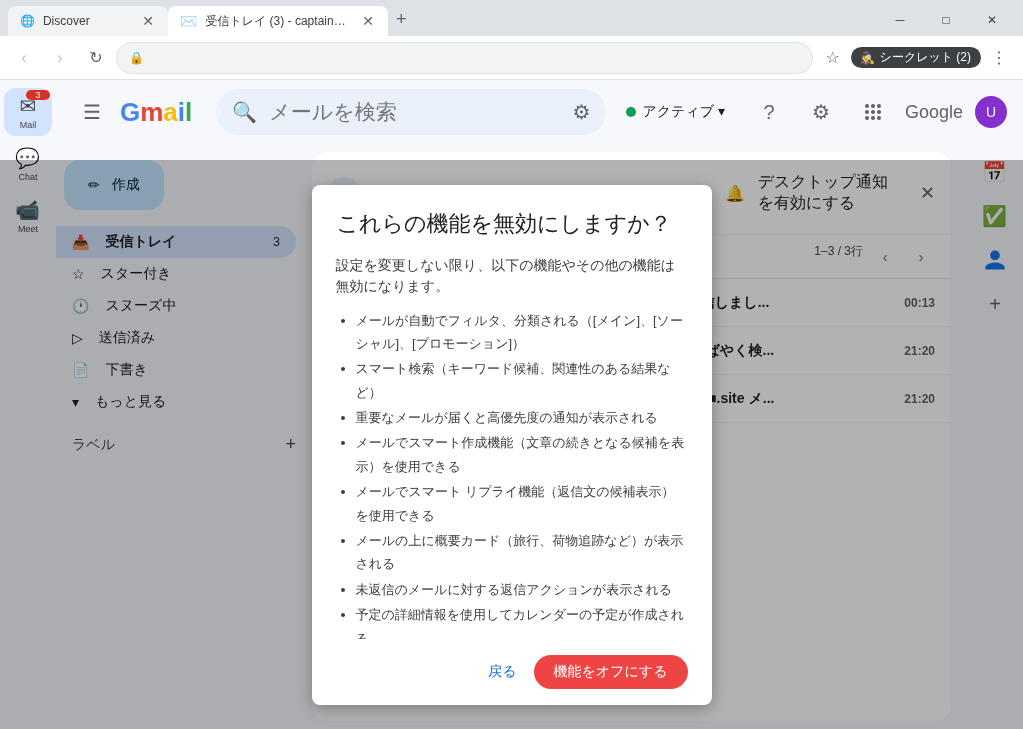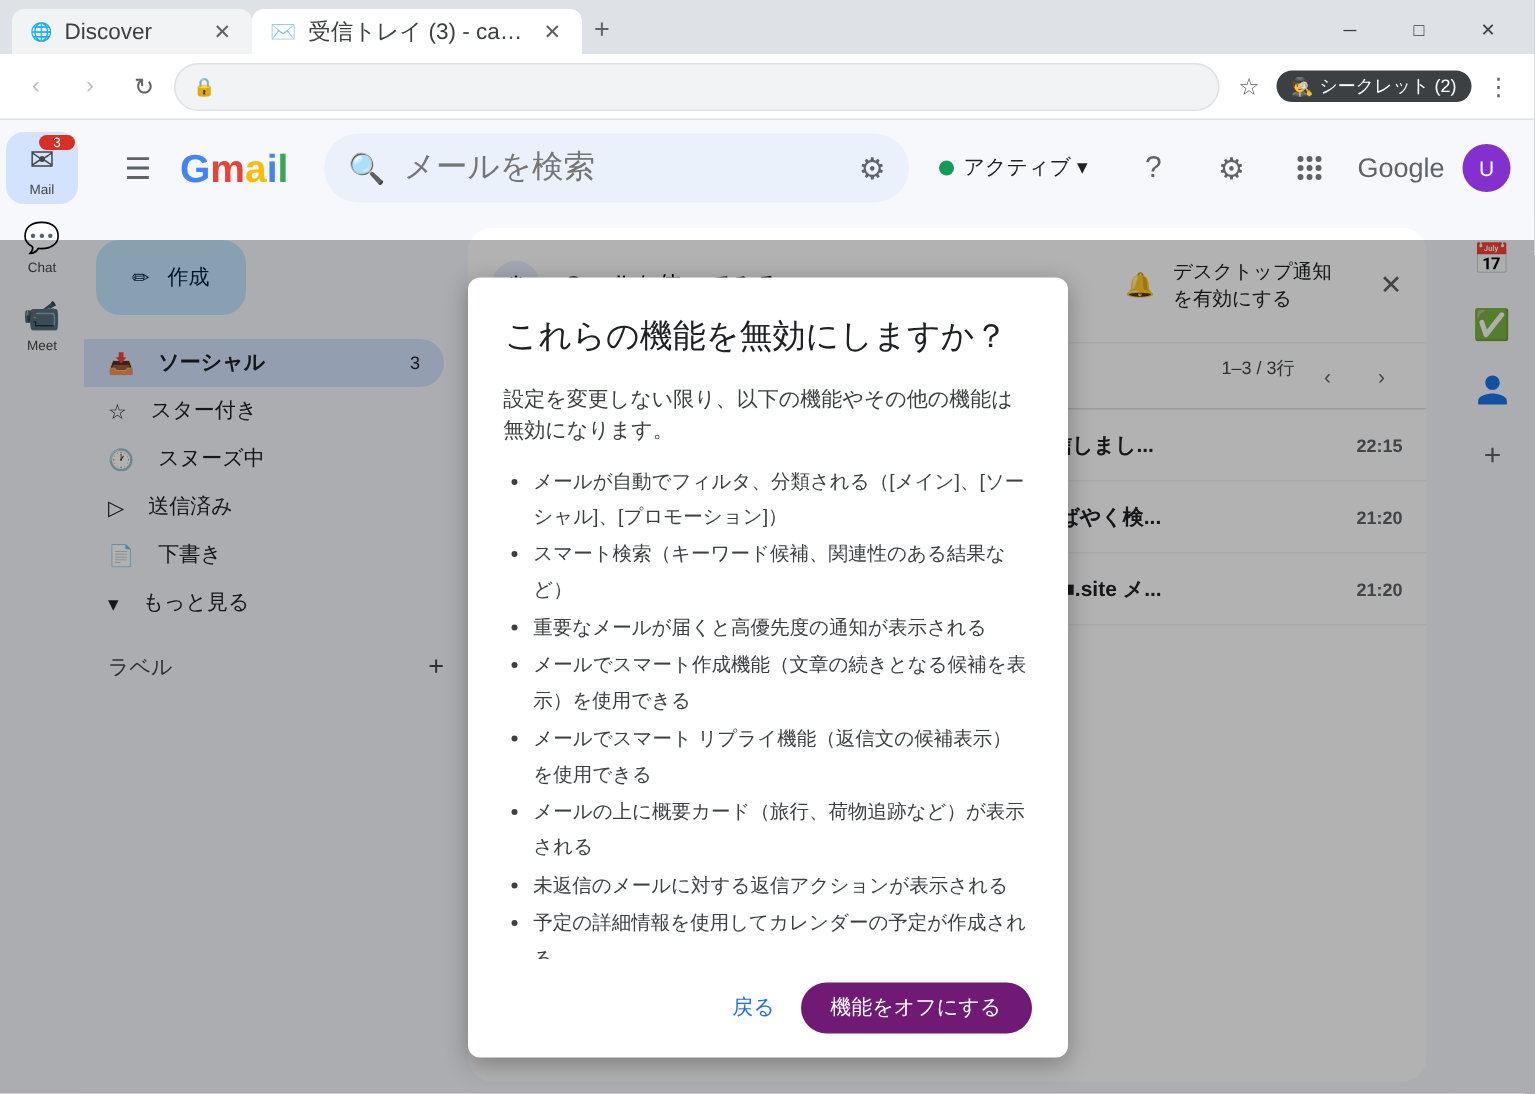--- a/index.html
+++ b/index.html
@@ -3,21 +3,21 @@
   <meta charset="utf-8">
   <style>
     * { margin: 0; padding: 0; box-sizing: border-box; }
     body { width: 1023px; height: 729px; overflow: hidden; font-family: 'Arial', sans-serif; background: #f1f3f4; }
 
     
     .chrome-frame { width: 100%; height: 100%; display: flex; flex-direction: column; }
     .chrome-tabs-bar { background: #dee1e6; height: 36px; display: flex; align-items: flex-end; padding: 0 8px; }
     .chrome-tab { background: #f1f3f4; border-radius: 8px 8px 0 0; height: 30px; display: flex; align-items: center; padding: 0 12px; gap: 8px; font-size: 12px; color: #3c4043; min-width: 160px; max-width: 220px; }
     .chrome-tab.active { background: #fff; }
-    .chrome-tab .tab-title { flex: 1; overflow: hidden; text-overflow: ellipsis; white-space: nowrap; font-size: 15px; }
+    .chrome-tab .tab-title { flex: 1; overflow: hidden; text-overflow: ellipsis; white-space: nowrap; font-size: 12px; }
     .chrome-tab .tab-close { font-size: 14px; cursor: pointer; color: #5f6368; padding: 2px; border-radius: 50%; }
     .chrome-new-tab { background: none; border: none; font-size: 18px; color: #5f6368; cursor: pointer; padding: 4px 8px; margin-bottom: 2px; }
     .chrome-window-controls { margin-left: auto; display: flex; align-items: center; gap: 0; margin-bottom: 2px; }
     .win-btn { width: 46px; height: 28px; display: flex; align-items: center; justify-content: center; font-size: 12px; cursor: pointer; color: #3c4043; }
 
     .chrome-toolbar { background: #fff; height: 44px; display: flex; align-items: center; padding: 0 8px; gap: 4px; border-bottom: 1px solid #e0e0e0; }
     .nav-btn { width: 32px; height: 32px; border: none; background: none; cursor: pointer; color: #5f6368; border-radius: 50%; display: flex; align-items: center; justify-content: center; font-size: 16px; }
     .nav-btn.disabled { color: #bdc1c6; cursor: default; }
     .address-bar { flex: 1; height: 32px; border: 1px solid #dfe1e5; border-radius: 16px; display: flex; align-items: center; padding: 0 12px; background: #f1f3f4; font-size: 14px; color: #3c4043; gap: 8px; }
     .address-bar .lock-icon { font-size: 12px; color: #5f6368; }
@@ -85,21 +85,21 @@
     
     .overlay { position: absolute; top: 80px; left: 0; right: 0; bottom: 0; background: rgba(0,0,0,0.3); z-index: 100; display: flex; align-items: center; justify-content: center; }
     .modal { background: white; border-radius: 8px; width: 400px; max-height: 520px; display: flex; flex-direction: column; box-shadow: 0 4px 16px rgba(0,0,0,0.3); overflow: hidden; }
     .modal-header { padding: 24px 25px 16px; font-size: 22px; font-weight: 400; color: #202124; }
     .modal-body { padding: 0 24px 16px; overflow-y: auto; flex: 1; }
     .modal-desc { font-size: 14px; color: #3c4043; margin-bottom: 12px; line-height: 1.5; }
     .modal-list { padding-left: 20px; font-size: 13px; color: #3c4043; line-height: 1.8; }
     .modal-list li { margin-bottom: 2px; }
     .modal-footer { padding: 16px 24px; display: flex; justify-content: flex-end; gap: 1px; border-top: none; }
     .modal-cancel-btn { border: none; background: none; color: #1a73e8; font-size: 14px; cursor: pointer; padding: 8px 16px; border-radius: 4px; font-weight: 500; }
-    .modal-confirm-btn { background: #701a75; color: white; border: none; border-radius: 20px; padding: 8px 20px; font-size: 14px; cursor: pointer; font-weight: 500; }
+    .modal-confirm-btn { background: #ef4444; color: white; border: none; border-radius: 20px; padding: 8px 20px; font-size: 14px; cursor: pointer; font-weight: 500; }
 
     .desktop-notification { display: flex; align-items: center; gap: 12px; padding: 8px 16px; }
   </style>
 </head>
 <body>
 
 <div class="chrome-frame">
 
   <div class="chrome-tabs-bar">
     <div class="chrome-tab">
@@ -196,21 +196,21 @@
       <div class="gmail-body">
 
         <div class="gmail-sidebar">
           <button class="compose-btn">
             <span>✏</span>
             <span>作成</span>
           </button>
 
           <div class="nav-item active">
             <span>📥</span>
-            <span>ソーシャル</span>
+            <span>受信トレイ</span>
             <span class="badge">3</span>
           </div>
           <div class="nav-item">
             <span>☆</span>
             <span>スター付き</span>
           </div>
           <div class="nav-item">
             <span>🕐</span>
             <span>スヌーズ中</span>
           </div>
@@ -234,21 +234,21 @@
         </div>
 
         <div class="email-area">
 
           <div class="intro-banner">
             <div style="width:32px;height:32px;background:#e8f0fe;border-radius:50%;display:flex;align-items:center;justify-content:center;">⚙</div>
             <span>Gmail を使ってみる</span>
             <div style="margin-left:auto;display:flex;align-items:center;gap:16px;">
               <div class="desktop-notification">
                 <span>🔔</span>
-                <span style="font-size:13px;color:#202124;">デスクトップ通知<br>を有効にする</span>
+                <span style="font-size:16px;color:#202124;">デスクトップ通知<br>を有効にする</span>
               </div>
             </div>
             <button class="intro-close">✕</button>
           </div>
 
           <div class="email-toolbar">
             <button class="email-toolbar-btn">☐ ▾</button>
             <button class="email-toolbar-btn">↻</button>
             <button class="email-toolbar-btn">⋮</button>
             <div class="pagination">
@@ -258,21 +258,21 @@
             </div>
           </div>
 
           <div class="email-row unread">
             <input type="checkbox" class="email-checkbox" style="">
             <span class="email-star">☆</span>
             <span class="email-sender">Gm...</span>
             <span class="email-subject">
               <span class="subject-text">号化メールをあなたに送信しまし...</span>
             </span>
-            <span class="email-time">22:15</span>
+            <span class="email-time">00:13</span>
           </div>
           <div class="email-row unread">
             <input type="checkbox" class="email-checkbox" style="">
             <span class="email-star">☆</span>
             <span class="email-sender">Gm...</span>
             <span class="email-subject">
               <span class="subject-text">イへようこそ メールをすばやく検...</span>
             </span>
             <span class="email-time">21:20</span>
           </div>

